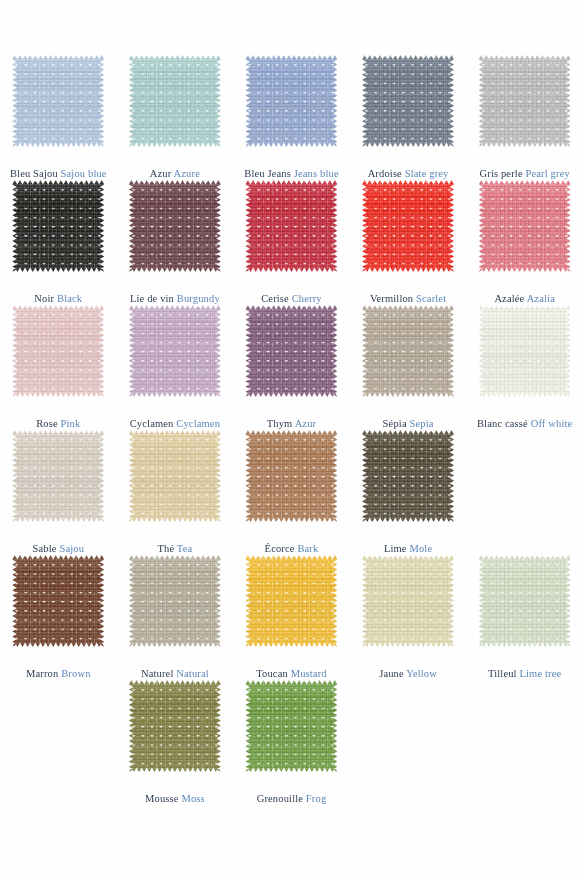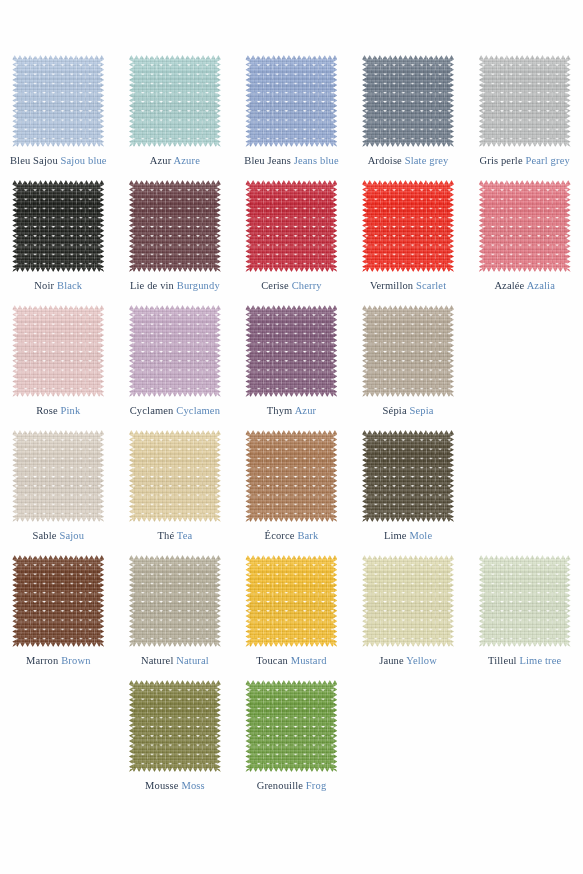--- a/index.html
+++ b/index.html
@@ -29,21 +29,21 @@
     width: 583px;
     height: 125px;
   }
 
   .swatch-cell {
     width: 116.6px;
     height: 125px;
     display: flex;
     flex-direction: column;
     align-items: center;
-    justify-content: flex-start;
+    justify-content: space-between;
     box-sizing: border-box;
   }
 
   .swatch-cell.empty {
     visibility: hidden;
   }
 
   
   .swatch-chip-wrap {
     position: relative;
@@ -252,20 +252,26 @@
           <div class="swatch-chip" title="#7e5777" style="background-color: rgb(126, 87, 119);"></div>
         </div>
         <div class="swatch-label"><span class="label-fr">Thym</span> <span class="label-en">Azur</span></div>
       </div>
       <div class="swatch-cell">
         <div class="swatch-chip-wrap">
           <div class="swatch-chip" title="#b3a694" style="background-color: rgb(179, 166, 148);"></div>
         </div>
         <div class="swatch-label"><span class="label-fr">Sépia</span> <span class="label-en">Sepia</span></div>
       </div>
+      <div class="swatch-cell">
+        <div class="swatch-chip-wrap">
+          <div class="swatch-chip" title="#eeeee4" style="background-color: rgb(238, 238, 228);"></div>
+        </div>
+        <div class="swatch-label"><span class="label-fr">Blanc cassé</span> <span class="label-en">Off white</span></div>
+      </div>
     </div>
     <div class="swatch-row">
       <div class="swatch-cell">
         <div class="swatch-chip-wrap">
           <div class="swatch-chip" title="#d8cec1" style="background-color: rgb(216, 206, 193);"></div>
         </div>
         <div class="swatch-label"><span class="label-fr">Sable</span> <span class="label-en">Sajou</span></div>
       </div>
       <div class="swatch-cell">
         <div class="swatch-chip-wrap">

